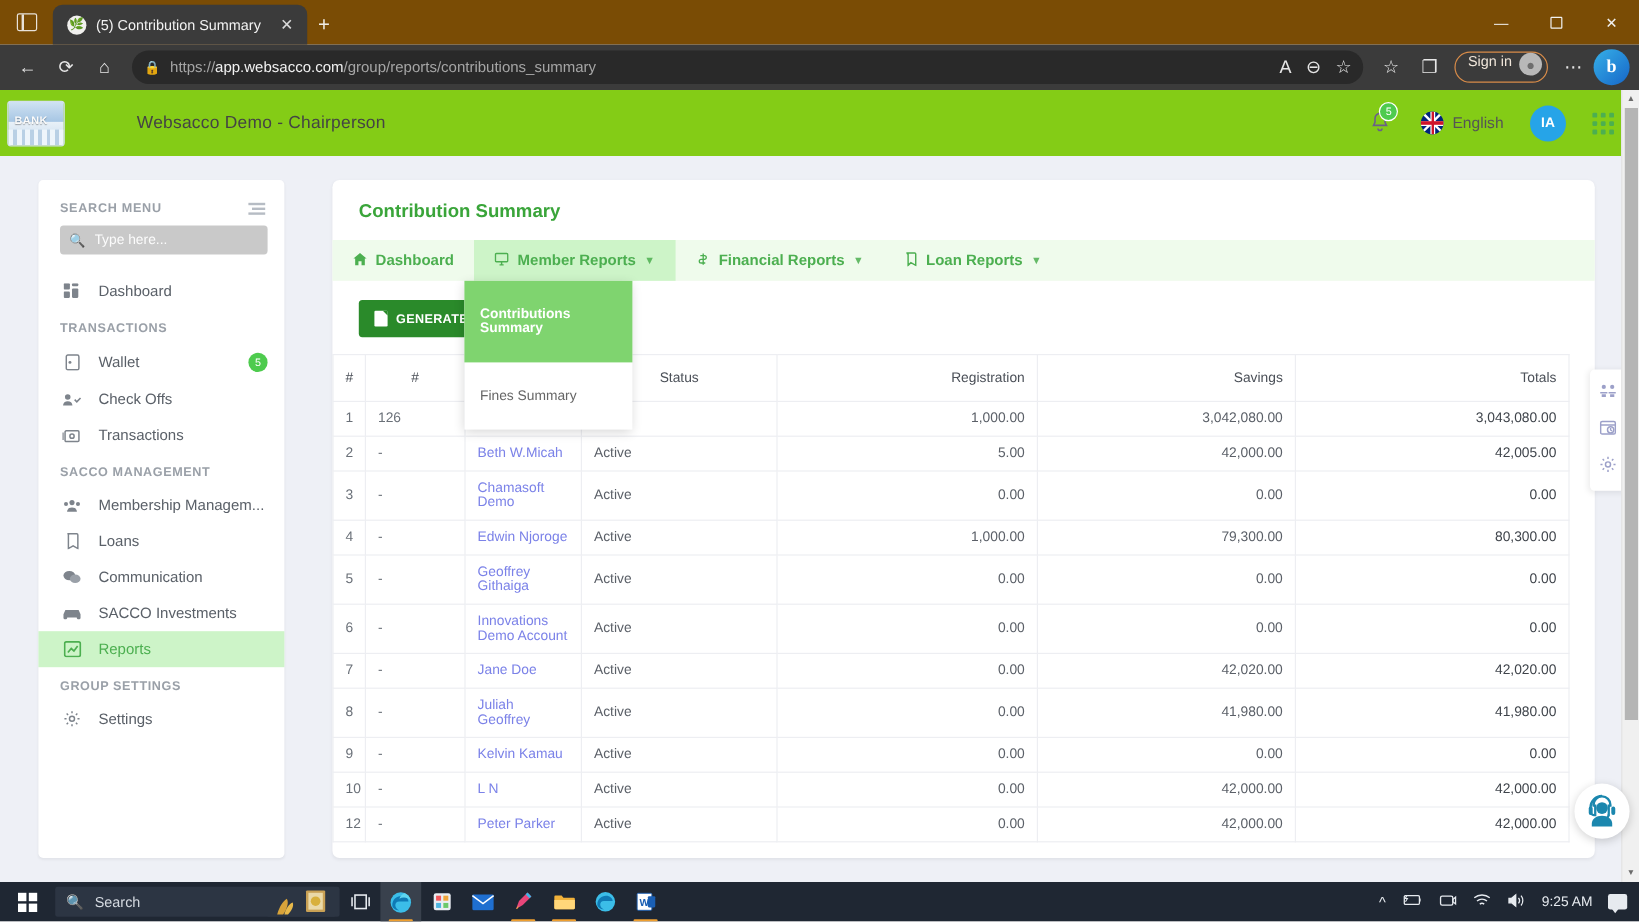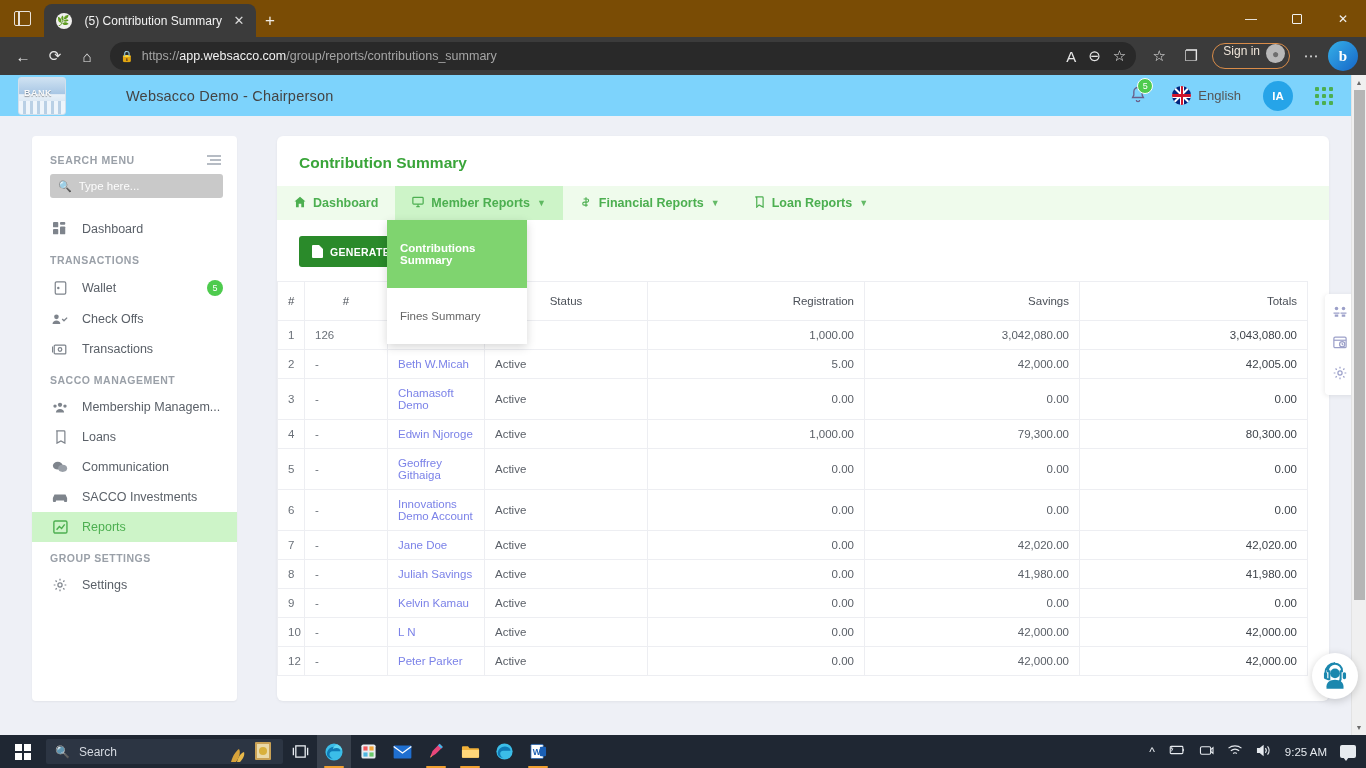--- a/index.html
+++ b/index.html
@@ -22,21 +22,21 @@
   #tab {
     height: 33px; width: 212px; background: #3b3b3b; border-radius: 8px 8px 0 0;
     display: flex; align-items: center; padding: 0 8px 0 12px; gap: 8px;
   }
   #tab .favicon {
     width: 16px; height: 16px; border-radius: 50%; background: #f1f0ee;
     display:flex; align-items:center; justify-content:center; font-size:10px; line-height:1; flex:0 0 auto;
   }
   #tab .tab-title {
     color: #f2f2f2; font-size: 12px; white-space: nowrap; overflow: hidden;
-    text-overflow: ellipsis; flex: 1; text-align: right;
+    text-overflow: ellipsis; flex: 1;
   }
   #tab .tab-close { color:#d9d9d9; font-size: 13px; width: 18px; text-align:center; cursor:pointer; }
   #new-tab { width: 28px; height: 33px; display:flex; align-items:center; justify-content:center; color:#f0ece6; font-size:17px; }
   #win-controls { position:absolute; right:0; top:0; height:37px; display:flex; align-items:center; }
   #win-controls div { width: 46px; height: 37px; display:flex; align-items:center; justify-content:center; color:#f2f2f2; font-size:12px; }
 
   #toolbar {
     height: 38px; background: #3b3b3b; display:flex; align-items:center; gap: 2px; padding: 0 8px;
   }
   .tb-btn { width: 30px; height: 30px; border-radius: 50%; display:flex; align-items:center; justify-content:center; color:#e6e6e6; font-size:15px; }
@@ -54,21 +54,21 @@
   }
   #signin-btn .avatar-circle { width: 19px; height: 19px; border-radius:50%; background:#b8b8b8; display:flex;align-items:center;justify-content:center; color:#6e6e6e; font-size:12px;}
   #bing-btn { width:30px;height:30px;border-radius:50%;background:linear-gradient(135deg,#36b0e8,#1666c8);display:flex;align-items:center;justify-content:center;color:#fff;font-weight:bold;font-size:15px;font-family:"Liberation Serif",serif;}
 
   
   #viewport { position:absolute; top:75px; left:0; width:1366px; height:660px; background:#eef0f6; overflow:hidden; }
   #page-scroller { position:absolute; top:0; left:0; width:1351px; height:660px; background:#eef0f6; }
 
   
   #app-header {
-    height: 41px; background:#7dd3fc; display:flex; align-items:center; padding: 0 18px;
+    height: 55px; background:#84cc16; display:flex; align-items:center; padding: 0 6px;
     position:relative;
   }
   #brand { display:flex; align-items:center; gap: 60px; }
   #logo {
     width: 48px; height: 38px; border-radius:3px;
     background: linear-gradient(180deg,#cfe2f2 0%, #a7c6e4 45%, #e9f1f8 46%, #c2d8ec 100%);
     position: relative; overflow:hidden; border:1px solid #d3e0ec;
   }
   #logo .bankword { position:absolute; left:5px; top:10px; font-size:9px; font-weight:bold; color:#fbfbfb; letter-spacing:0.5px; text-shadow:0 1px 1px rgba(0,0,0,.35); }
   #logo .cols { position:absolute; bottom:0; left:0; right:0; height:13px; background:repeating-linear-gradient(90deg,#eef5fb 0 4px,#b9d0e5 4px 7px); }
@@ -551,21 +551,21 @@
                     <td class="c-num">-</td>
                     <td class="c-name"><a href="#">Jane Doe</a></td>
                     <td class="c-status">Active</td>
                     <td class="c-reg">0.00</td>
                     <td class="c-sav">42,020.00</td>
                     <td class="c-tot">42,020.00</td>
                   </tr>
                   <tr>
                     <td class="c-idx">8</td>
                     <td class="c-num">-</td>
-                    <td class="c-name"><a href="#">Juliah Savings</a></td>
+                    <td class="c-name"><a href="#">Juliah Geoffrey</a></td>
                     <td class="c-status">Active</td>
                     <td class="c-reg">0.00</td>
                     <td class="c-sav">41,980.00</td>
                     <td class="c-tot">41,980.00</td>
                   </tr>
                   <tr>
                     <td class="c-idx">9</td>
                     <td class="c-num">-</td>
                     <td class="c-name"><a href="#">Kelvin Kamau</a></td>
                     <td class="c-status">Active</td>

